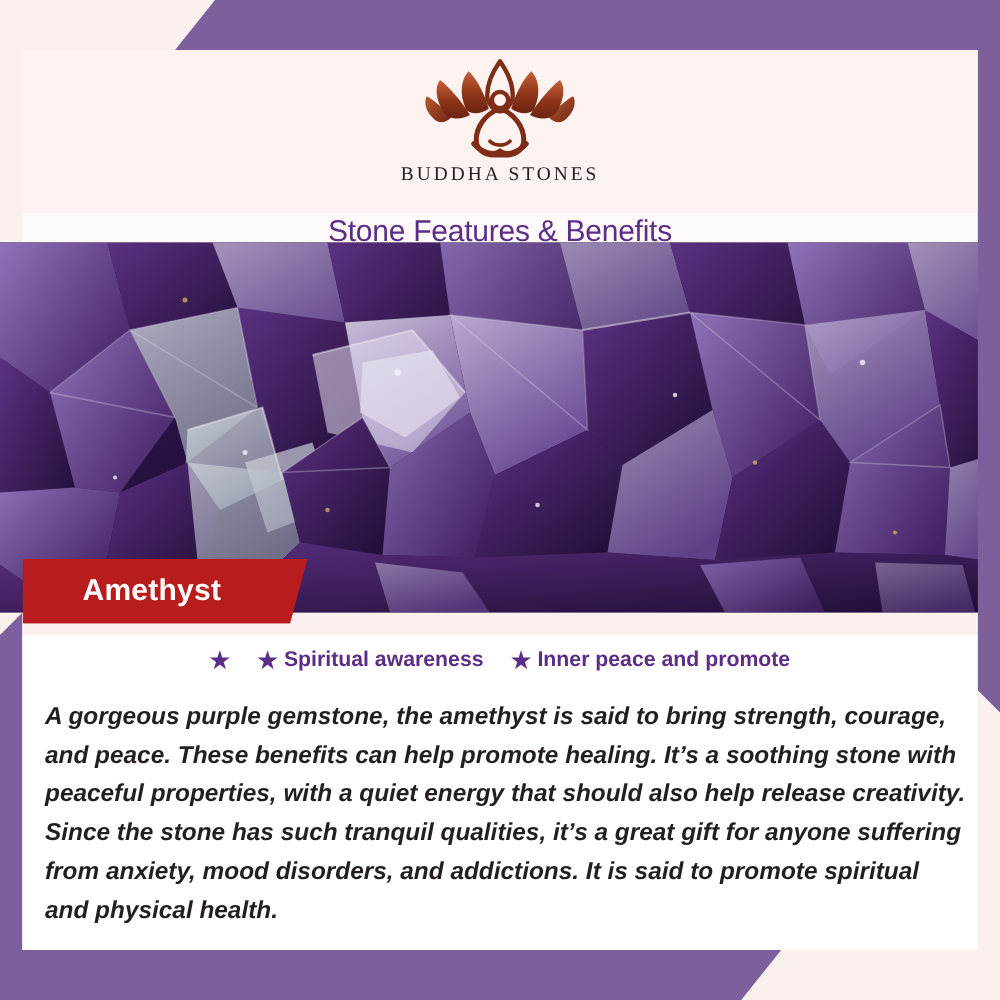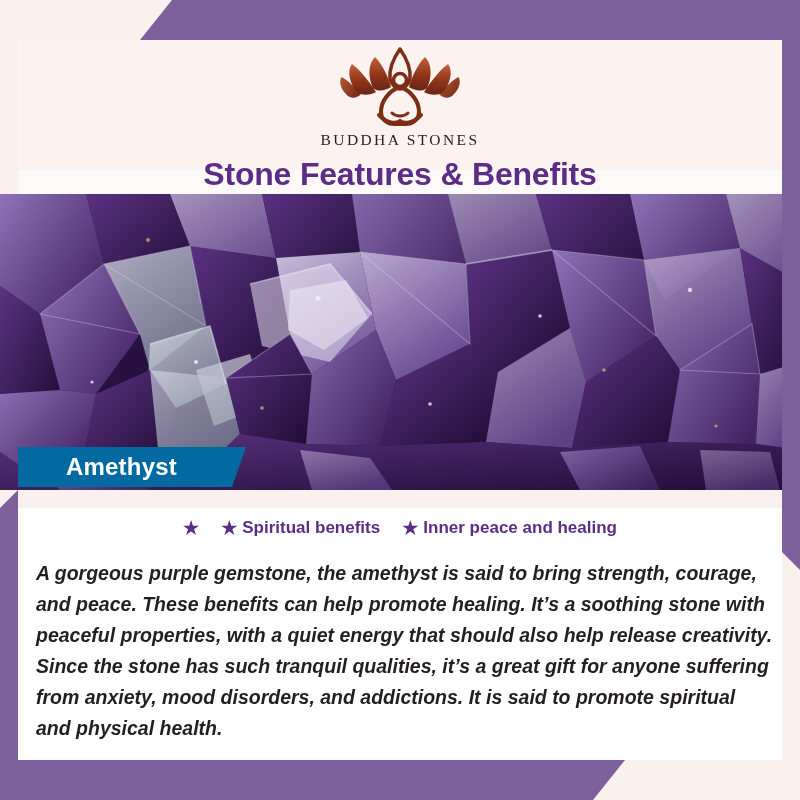--- a/index.html
+++ b/index.html
@@ -103,23 +103,23 @@
   .logo-text {
     font-family: "Liberation Serif", serif;
     font-size: 15.5px;
     letter-spacing: 2.4px;
     color: #2a2024;
     margin-top: 1px;
     white-space: nowrap;
   }
 
   .page-title {
-    margin-top: 7px;
-    font-size: 32px;
-    font-weight: bold;
+    margin-top: 23px;
+    font-size: 24px;
+    font-weight: normal;
     color: #5b2d87;
     letter-spacing: -0.2px;
     white-space: nowrap;
   }
 
   
   .hero {
     position: absolute;
     left: 0;
     top: 194px;
@@ -135,22 +135,22 @@
     width: 100%;
     height: 100%;
   }
 
   
   .stone-banner {
     position: absolute;
     left: 18px;
     top: 447px;
     width: 228px;
-    height: 40px;
-    background: #0369a1;
+    height: 52px;
+    background: #b91c1c;
     z-index: 7;
     clip-path: polygon(0 0, 100% 0, calc(100% - 14px) 100%, 0 100%);
     display: flex;
     align-items: center;
   }
   .stone-banner-label {
     color: #ffffff;
     font-size: 24px;
     font-weight: bold;
     padding-left: 48px;
@@ -382,24 +382,24 @@
 
   <div class="content">
     <div class="content-top-fade"></div>
 
     <div class="features">
       <div class="feature">
         <span class="feature-star">★</span>
       </div>
       <div class="feature">
         <span class="feature-star">★</span>
-        <span>Spiritual benefits</span>
+        <span>Spiritual awareness</span>
       </div>
       <div class="feature">
         <span class="feature-star">★</span>
-        <span>Inner peace and healing</span>
+        <span>Inner peace and promote</span>
       </div>
     </div>
 
     <div class="description">A gorgeous purple gemstone, the amethyst is said to bring strength, courage, and peace. These benefits can help promote healing. It’s a soothing stone with peaceful properties, with a quiet energy that should also help release creativity. Since the stone has such tranquil qualities, it’s a great gift for anyone suffering from anxiety, mood disorders, and addictions. It is said to promote spiritual and physical health.</div>
   </div>
 
 </div>
 
 </body></html>

